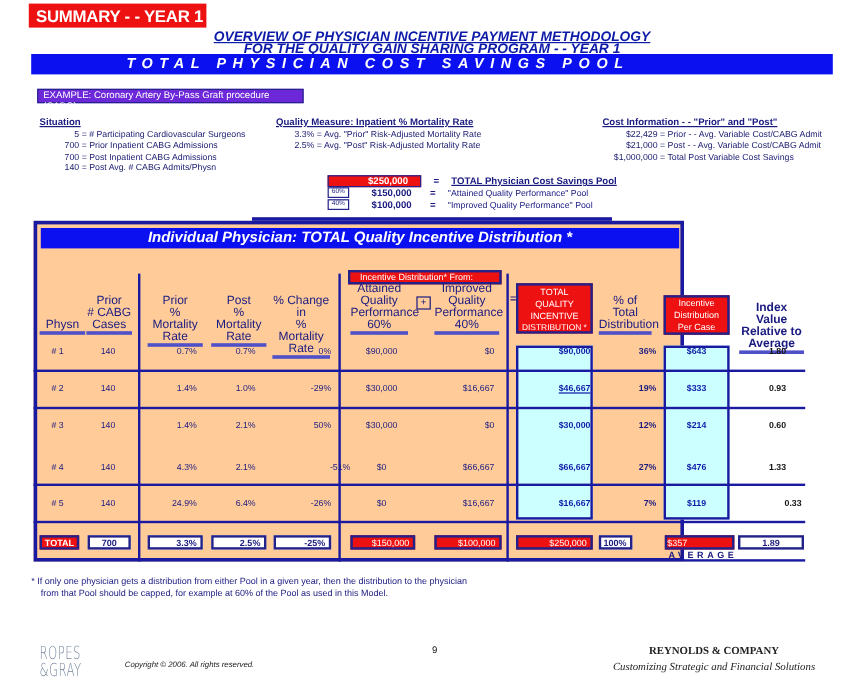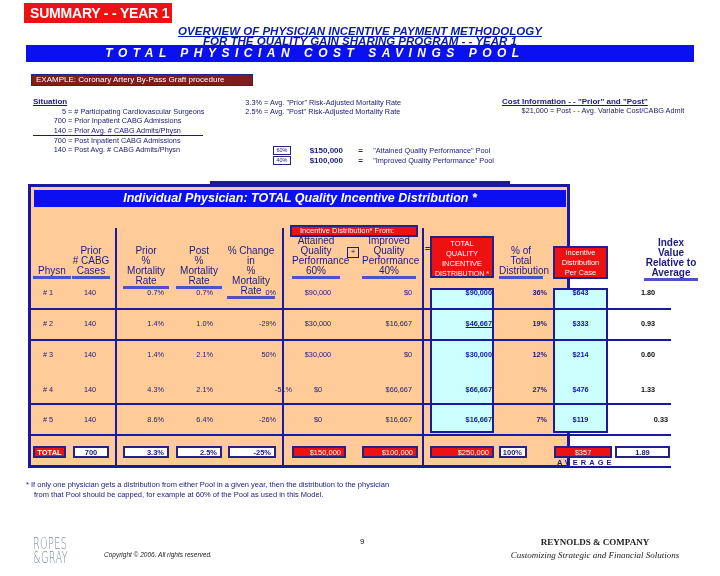--- a/index.html
+++ b/index.html
@@ -6,21 +6,21 @@
   body { width: 720px; height: 576px; background: #ffffff; position: relative; overflow: hidden;
          font-family: "Liberation Sans", sans-serif; color: #1a1a80; }
   .abs { position: absolute; }
   .summary-badge { left: 24px; top: 3px; width: 148px; height: 20px; background: #ee1111; color: #fff;
                    font-weight: bold; font-size: 14px; line-height: 20px; padding-left: 6px; letter-spacing: -0.2px; }
   .title-line { left: 0; width: 720px; text-align: center; font-weight: bold; font-style: italic;
                 color: #0d1aa8; font-size: 11.5px; text-decoration: underline; }
   .pool-bar { left: 26px; top: 45px; width: 668px; height: 17px; background: #0a10f0; color: #fff;
               font-weight: bold; font-style: italic; font-size: 12px; letter-spacing: 5.5px;
               text-align: center; line-height: 17px; padding-right: 90px; }
-  .example-badge { left: 31px; top: 74px; width: 222px; height: 12px; background: #7f1d1d;
+  .example-badge { left: 31px; top: 74px; width: 222px; height: 12px; background: #6d28d9;
                    border: 1.5px solid #22228a; color: #fff; font-size: 8px; line-height: 9px; padding-left: 4px; }
   .sect-head { font-weight: bold; font-size: 8px; text-decoration: underline; color: #1a1a80; }
   .info-line { font-size: 7.3px; color: #1a1a70; white-space: nowrap; line-height: 9.3px; }
   .info-line .num { display: inline-block; text-align: right; }
   .pool-row { font-size: 8px; white-space: nowrap; height: 10px; line-height: 10px; }
   .pool-amt { display: inline-block; width: 58px; text-align: right; padding-right: 6px; font-weight: bold; }
   .pct-box { display: inline-block; width: 18px; height: 9px; border: 1.5px solid #22228a; font-size: 5.5px;
              line-height: 6px; text-align: center; background: #fff; vertical-align: middle; }
   .panel { left: 28px; top: 184px; width: 542px; height: 284px; background: #ffcc99;
            border: 3px solid #1a1aa0; }
@@ -54,36 +54,43 @@
 <div class="abs title-line" style="top:25px;">OVERVIEW OF PHYSICIAN INCENTIVE PAYMENT METHODOLOGY</div>
 <div class="abs title-line" style="top:35px;">FOR THE QUALITY GAIN SHARING PROGRAM - - YEAR 1</div>
 <div class="abs pool-bar">TOTAL PHYSICIAN COST SAVINGS POOL</div>
 
 <div class="abs example-badge">EXAMPLE:  Coronary Artery By-Pass Graft procedure  (CABG)</div>
 
 <div class="abs" style="left:33px; top:97px;">
   <div class="sect-head">Situation</div>
   <div class="info-line" style="margin-top:1px;"><span class="num" style="width:33px;">5</span> <span>= # Participating Cardiovascular Surgeons</span></div>
   <div class="info-line"><span class="num" style="width:33px;">700</span> <span>= Prior Inpatient CABG Admissions</span></div>
-  <div class="info-line" style="border-bottom:1.5px solid #1a1a80; width:170px;"><span class="num" style="width:33px;">140</span> <span>= Prior Avg. # CABG Admits/Physn</span></div>
   <div class="info-line"><span class="num" style="width:33px;">700</span> <span>= Post Inpatient CABG Admissions</span></div>
   <div class="info-line"><span class="num" style="width:33px;">140</span> <span>= Post Avg. # CABG Admits/Physn</span></div>
 </div>
 
 <div class="abs" style="left:230px; top:97px;">
+  <div class="sect-head">Quality Measure:  Inpatient % Mortality Rate</div>
   <div class="info-line" style="margin-top:1px;"><span class="num" style="width:32px;">3.3%</span> <span>= Avg. "Prior" Risk-Adjusted Mortality Rate</span></div>
   <div class="info-line"><span class="num" style="width:32px;">2.5%</span> <span>= Avg. "Post" Risk-Adjusted Mortality Rate</span></div>
 </div>
 
 <div class="abs" style="left:500px; top:97px;">
   <div class="sect-head" style="margin-left:2px;">Cost Information - - "Prior" and "Post"</div>
+  <div class="info-line" style="margin-top:1px;"><span class="num" style="width:48px;">$22,429</span> <span>= Prior - - Avg. Variable Cost/CABG Admit</span></div>
   <div class="info-line"><span class="num" style="width:48px;">$21,000</span> <span>= Post - - Avg. Variable Cost/CABG Admit</span></div>
+  <div class="info-line"><span class="num" style="width:48px;">$1,000,000</span> <span>= Total Post Variable Cost Savings</span></div>
 </div>
 
 <div class="abs" style="left:273px; top:146px;">
+  <div class="pool-row">
+    <span style="display:inline-block; width:78px; height:10px; background:#ee1111; border:1.5px solid #22228a; color:#fff; font-weight:bold; text-align:right; padding-right:10px; font-size:8px; line-height:7px; vertical-align:top;">$250,000</span>
+    <span style="margin-left:8px; font-weight:bold;">=</span>
+    <span style="margin-left:8px; font-weight:bold; text-decoration:underline;">TOTAL Physician Cost Savings Pool</span>
+  </div>
   <div class="pool-row">
     <span class="pct-box">60%</span><span class="pool-amt">$150,000</span>
     <span style="margin-left:7px; font-weight:bold;">=</span>
     <span style="margin-left:8px; font-size:7.3px;">"Attained Quality Performance" Pool</span>
   </div>
   <div class="pool-row">
     <span class="pct-box">40%</span><span class="pool-amt">$100,000</span>
     <span style="margin-left:7px; font-weight:bold;">=</span>
     <span style="margin-left:8px; font-size:7.3px;">"Improved Quality Performance" Pool</span>
   </div>
@@ -146,21 +153,21 @@
 <div class="abs col-hdr" style="left:499px; top:246px; width:44px;">
   <div>% of</div>
     <div>Total</div>
     <div class="hdr-ul">Distribution</div>
 </div>
 <div class="abs red-hdr" style="left:553px; top:246px; width:55px; height:33px;">
   <div>Incentive</div>
     <div>Distribution</div>
     <div>Per Case</div>
 </div>
-<div class="abs col-hdr bold" style="left:616px; top:238px; width:54px;margin-left:28px;">
+<div class="abs col-hdr bold" style="left:616px; top:252px; width:54px;">
   <div>Index Value</div>
     <div>Relative to</div>
     <div class="hdr-ul">Average</div>
 </div>
 
 <div class="abs cyan-col" style="left:430px; top:288px; width:64px; height:145px;"></div>
 <div class="abs cyan-col" style="left:553px; top:288px; width:55px; height:145px;"></div>
 
 <div class="abs hline" style="left:28px; top:308px; width:643px;"></div>
 <div class="abs hline" style="left:28px; top:339px; width:643px;"></div>
@@ -216,41 +223,41 @@
   <span class="abs cell cellc" style="left:265px; width:50px;">$0</span>
   <span class="abs cell" style="left:340px; width:44px;">$66,667</span>
   <span class="abs cell bold" style="left:404px; width:60px; color:#0d1aa8;">$66,667</span>
   <span class="abs cell bold" style="left:480px; width:39px;">27%</span>
   <span class="abs cell cellc bold" style="left:525px; width:55px; color:#0d1aa8;">$476</span>
   <span class="abs cell cellc bold" style="left:600px; width:40px; color:#111;">1.33</span>
 </div>
 <div class="abs" style="left:28px; top:415px; width:650px; height:12px;">
   <span class="abs cell cellc" style="left:10px; width:20px;"># 5</span>
   <span class="abs cell cellc" style="left:47px; width:30px;">140</span>
-  <span class="abs cell" style="left:100px; width:36px;">8.6%</span>
+  <span class="abs cell" style="left:100px; width:36px;">24.9%</span>
   <span class="abs cell" style="left:150px; width:35px;">6.4%</span>
   <span class="abs cell" style="left:205px; width:43px;">-26%</span>
   <span class="abs cell cellc" style="left:265px; width:50px;">$0</span>
   <span class="abs cell" style="left:340px; width:44px;">$16,667</span>
   <span class="abs cell bold" style="left:404px; width:60px; color:#0d1aa8;">$16,667</span>
   <span class="abs cell bold" style="left:480px; width:39px;">7%</span>
   <span class="abs cell cellc bold" style="left:525px; width:55px; color:#0d1aa8;">$119</span>
   <span class="abs cell cellc bold" style="left:600px; width:40px; color:#111;text-align:right;">0.33</span>
 </div>
 
 <div class="abs tot-red" style="left:33px; top:446px; width:33px; text-align:center; padding-right:0; font-weight:bold;">TOTAL</div>
 <div class="abs tot-white" style="left:73px; top:446px; width:36px; text-align:center; padding-right:0;">700</div>
 <div class="abs tot-white" style="left:123px; top:446px; width:46px;">3.3%</div>
 <div class="abs tot-white" style="left:176px; top:446px; width:46px;">2.5%</div>
 <div class="abs tot-white" style="left:228px; top:446px; width:48px;">-25%</div>
 <div class="abs tot-red" style="left:292px; top:446px; width:54px;">$150,000</div>
 <div class="abs tot-red" style="left:362px; top:446px; width:56px;">$100,000</div>
 <div class="abs tot-red" style="left:430px; top:446px; width:64px;">$250,000</div>
 <div class="abs tot-white" style="left:499px; top:446px; width:28px;">100%</div>
-<div class="abs tot-red" style="left:554px; top:446px; width:58px; text-align:center; padding-right:0;">$357</div>
+<div class="abs tot-red" style="left:554px; top:446px; width:58px; text-align:left; padding-right:0;">$357</div>
 <div class="abs tot-white" style="left:615px; top:446px; width:55px; text-align:center; padding-right:0;">1.89</div>
 <div class="abs" style="left:557px; top:458px; font-size:7.5px; font-weight:bold; letter-spacing:3px; color:#1a1a80;">AVERAGE</div>
 
 <div class="abs footnote" style="left:26px; top:480px;">* If only one physician gets a distribution from either Pool in a given year, then the distribution to the physician</div>
 <div class="abs footnote" style="left:34px; top:490px;">from that Pool should be capped, for example at 60% of the Pool as used in this Model.</div>
 
 <div class="abs logo" style="left:33px; top:537px;">
   <div>ROPES</div>
   <div>&amp;GRAY</div>
 </div>

